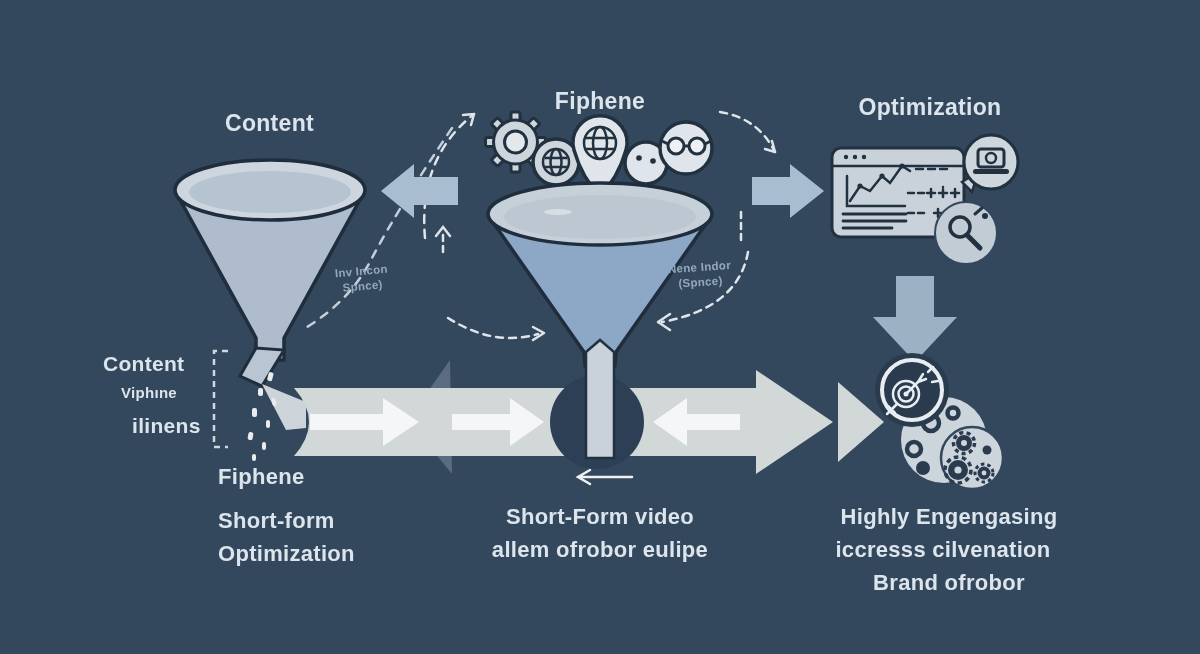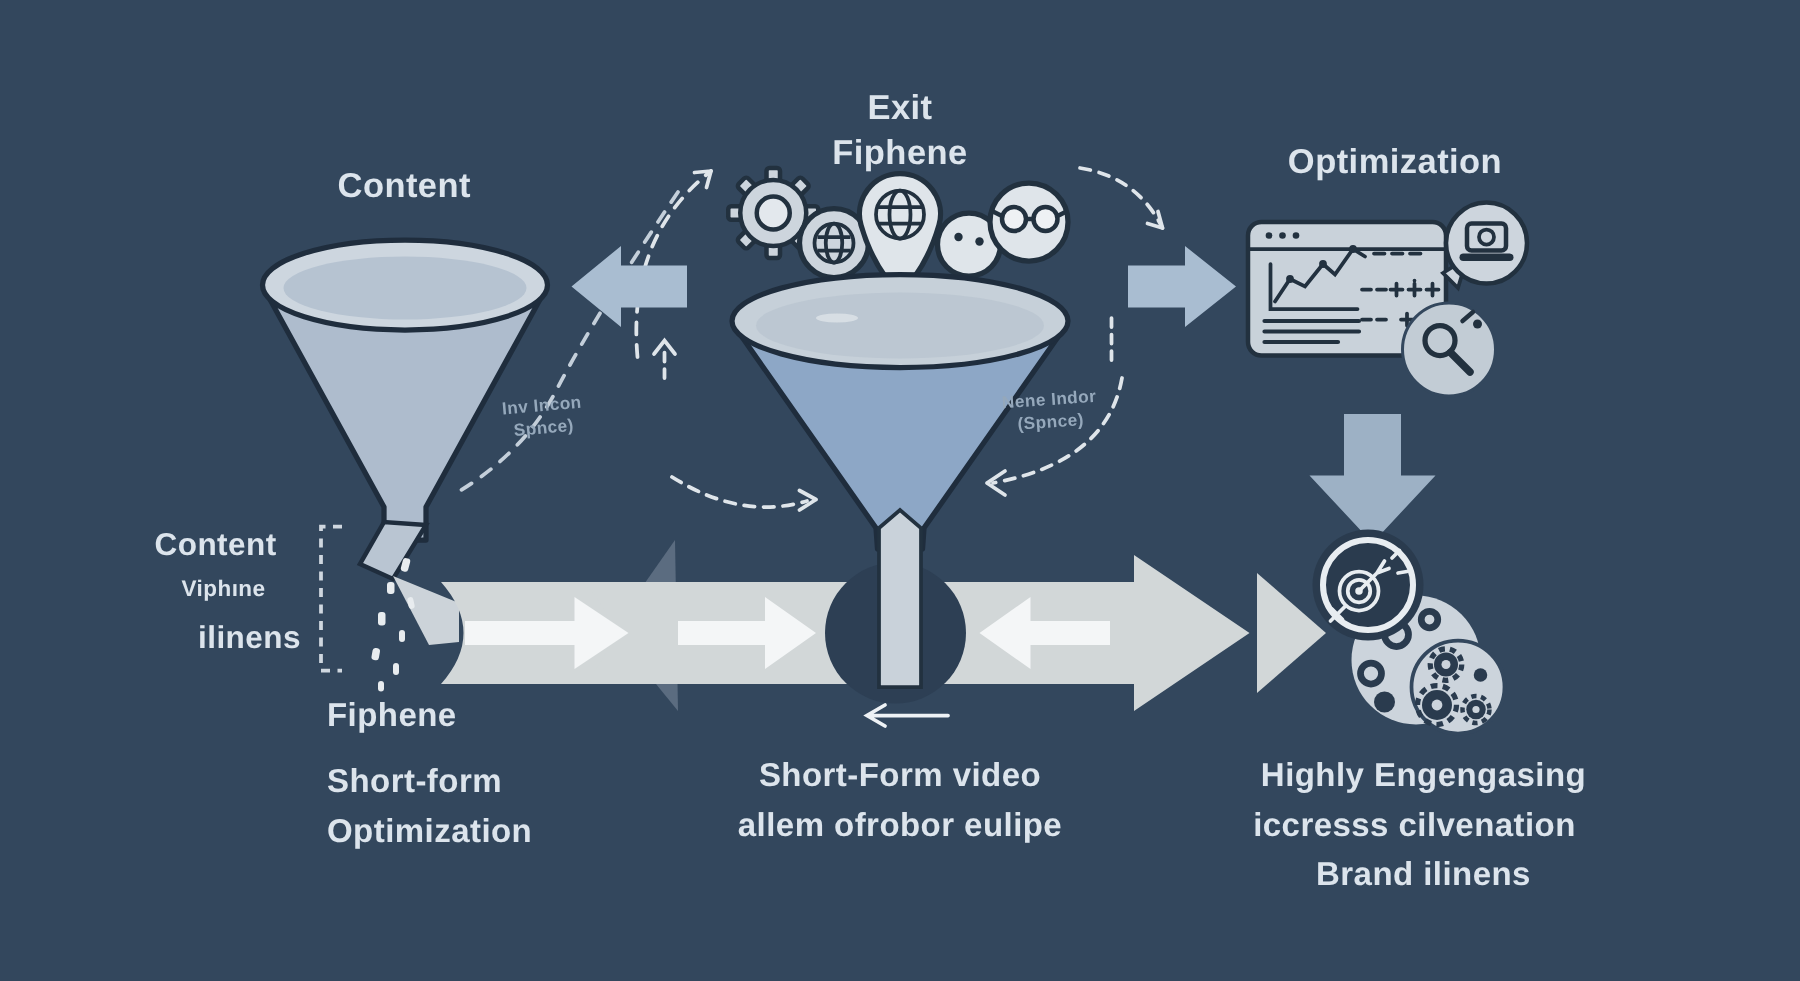--- a/index.html
+++ b/index.html
@@ -241,21 +241,20 @@
     <circle cx="906" cy="394" r="2.5" fill="#e8edf1"></circle>
   </g>
 
   <g stroke="#cfd7df" stroke-width="2.5" fill="none">
     <path d="M 228 351 L 214 351 L 214 447 L 228 447" stroke-dasharray="6 5"></path>
   </g>
 </svg>
 
 <div class="txt h" style="left:182px;top:110px;width:175px;">Content</div>
 
-<div class="txt h" style="left:520px;top:58px;width:160px;">Exit</div>
 <div class="txt h" style="left:520px;top:88px;width:160px;">Fiphene</div>
 
 <div class="txt h" style="left:820px;top:94px;width:220px;">Optimization</div>
 
 <div class="txt note" style="left:316px;top:264px;width:92px;transform:rotate(-5deg);">
   <div>Inv Incon</div>
   <div>Spnce)</div>
 </div>
 
 <div class="txt note" style="left:650px;top:260px;width:100px;transform:rotate(-4deg);">
@@ -270,15 +269,15 @@
 <div class="txt cap" style="left:218px;top:464px;">Fiphene</div>
 
 <div class="txt cap" style="left:218px;top:508px;">Short-form</div>
 <div class="txt cap" style="left:218px;top:541px;">Optimization</div>
 
 <div class="txt capc" style="left:440px;top:504px;width:320px;">Short-Form video</div>
 <div class="txt capc" style="left:440px;top:537px;width:320px;">allem ofrobor eulipe</div>
 
 <div class="txt capc" style="left:803px;top:504px;width:292px;">Highly Engengasing</div>
 <div class="txt capc" style="left:797px;top:537px;width:292px;">iccresss cilvenation</div>
-<div class="txt capc" style="left:803px;top:570px;width:292px;">Brand ilinens</div>
+<div class="txt capc" style="left:803px;top:570px;width:292px;">Brand ofrobor</div>
 
 </div>
 
 </body></html>

